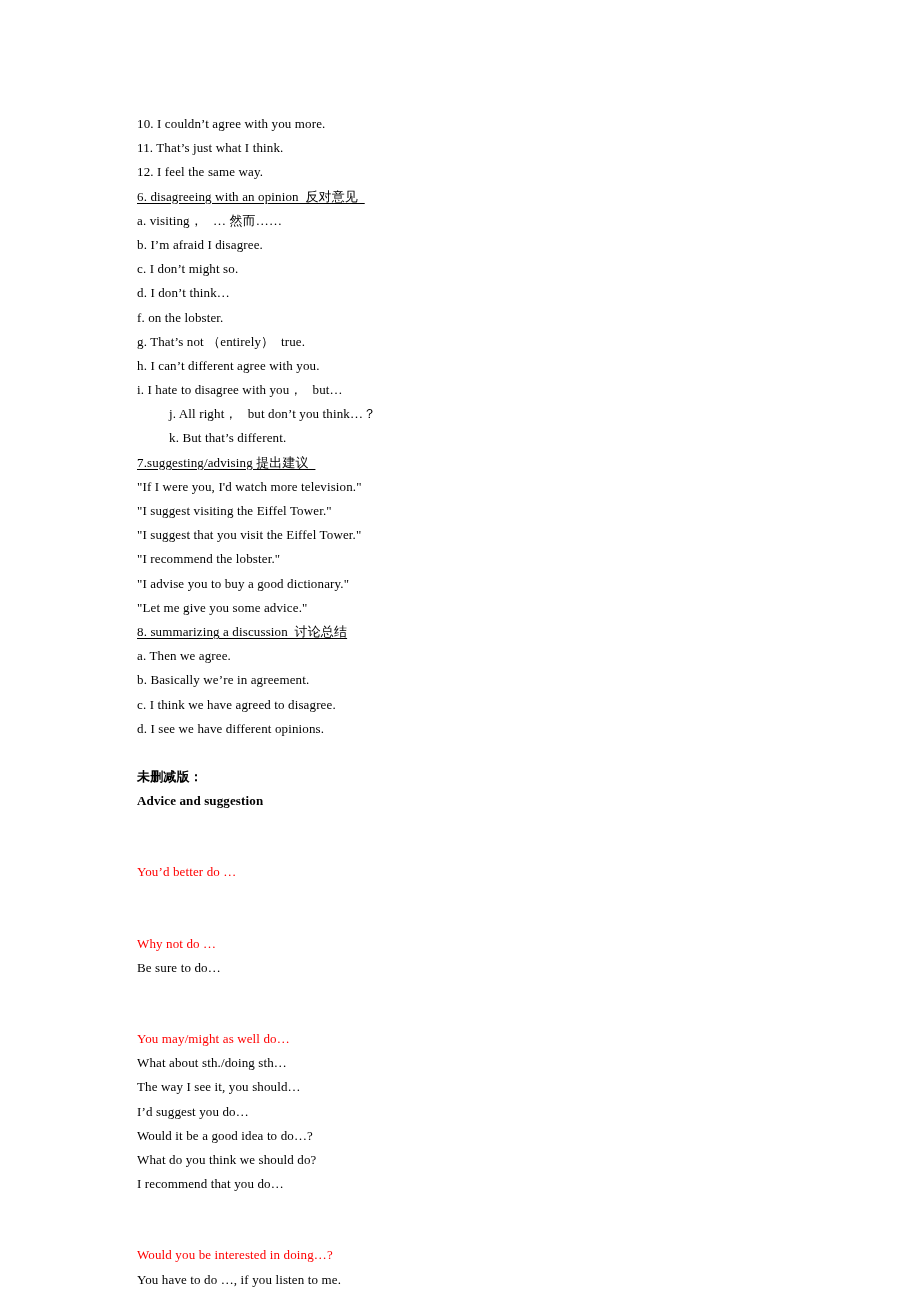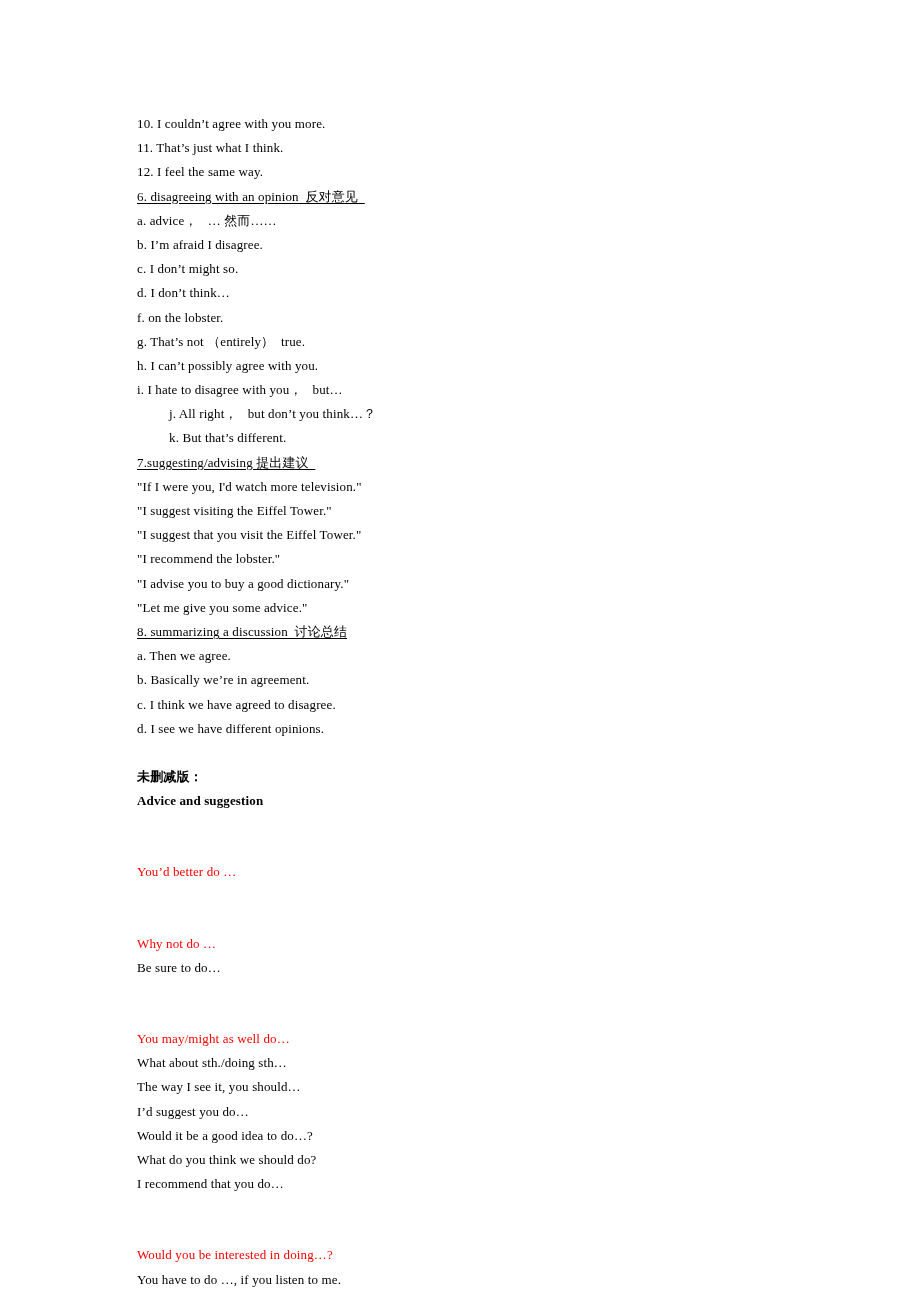--- a/index.html
+++ b/index.html
@@ -71,27 +71,27 @@
 
 <div class="page">
   <div class="content" id="doc-body">
       <div>
         <div class="line">10. I couldn’t agree with you more.</div>
         <div class="line">11. That’s just what I think.</div>
         <div class="line">12. I feel the same way.</div>
       </div>
       <div>
         <div class="line heading">6. disagreeing with an opinion  反对意见  </div>
-        <div class="line">a. advice，   … 然而……</div>
+        <div class="line">a. visiting，   … 然而……</div>
         <div class="line">b. I’m afraid I disagree.</div>
         <div class="line">c. I don’t might so.</div>
         <div class="line">d. I don’t think…</div>
         <div class="line">f. on the lobster.</div>
         <div class="line">g. That’s not （entirely）  true.</div>
-        <div class="line">h. I can’t possibly agree with you.</div>
+        <div class="line">h. I can’t different agree with you.</div>
         <div class="line">i. I hate to disagree with you，   but…</div>
         <div class="line indent">j. All right，   but don’t you think…？</div>
         <div class="line indent">k. But that’s different.</div>
       </div>
       <div>
         <div class="line heading">7.suggesting/advising 提出建议  </div>
         <div class="line">"If I were you, I'd watch more television."</div>
         <div class="line">"I suggest visiting the Eiffel Tower."</div>
         <div class="line">"I suggest that you visit the Eiffel Tower."</div>
         <div class="line">"I recommend the lobster."</div>

